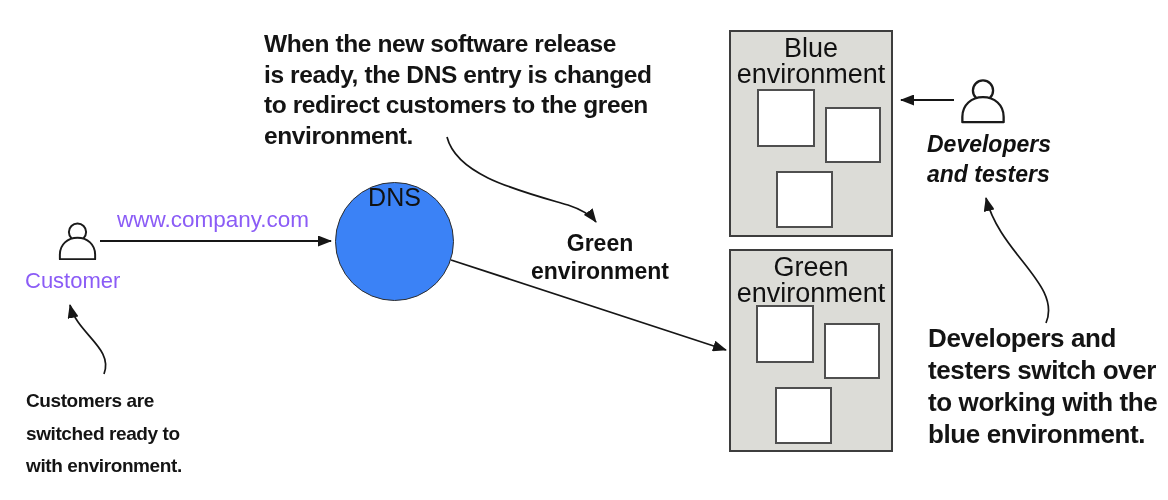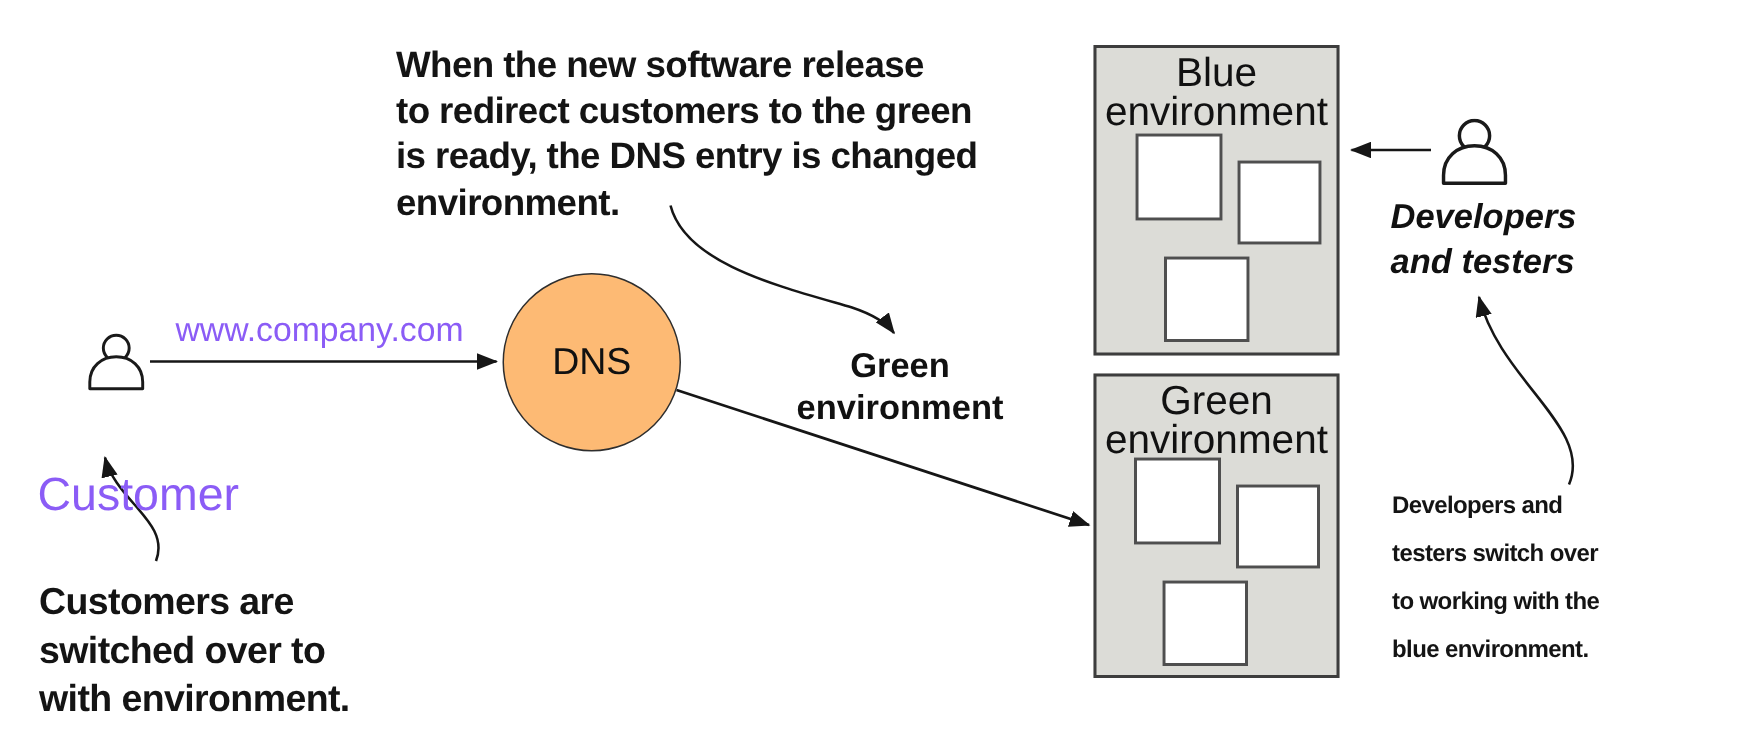--- a/index.html
+++ b/index.html
@@ -25,22 +25,22 @@
     pointer-events:none;
   }
   .callout{
     position:absolute;
     font-weight:700;
     letter-spacing:-0.4px;
     color:var(--ink);
     white-space:nowrap;
   }
   .callout-top{left:264px;top:29px;font-size:24.5px;line-height:30.5px;}
-  .callout-bl{left:26px;top:385px;font-size:25px;line-height:32.5px;}
-  .callout-br{left:928px;top:322px;font-size:16px;line-height:32px;}
+  .callout-bl{left:26px;top:385px;font-size:19px;line-height:32.5px;}
+  .callout-br{left:928px;top:322px;font-size:26px;line-height:32px;}
   .env-box{
     position:absolute;
     width:164px;
     background:var(--env-fill);
     border:2px solid var(--env-border);
   }
   .env-box.blue{left:729px;top:30px;height:207px;}
   .env-box.green{left:729px;top:249px;height:203px;}
   .env-title{
     padding-top:4px;
@@ -53,33 +53,33 @@
   .app-square{
     position:absolute;
     background:#ffffff;
     border:2px solid var(--sq-border);
   }
   .dns-circle{
     position:absolute;left:335px;top:182px;
     width:119px;height:119px;
     border:1.6px solid #2e2e2e;
     border-radius:50%;
-    background:#fdba74;
-    display:flex;align-items:center;justify-content:center;
+    background:#3b82f6;
+    display:flex;justify-content:center;
     font-size:25px;
     color:#111;
   }
   .plain-label{
     position:absolute;
     font-size:22.5px;
     color:#8b5cf6;
     white-space:nowrap;
   }
   .url-label{left:110px;top:207px;width:206px;text-align:center;}
-  .customer-label{left:25px;top:268px;font-size:31px;margin-top:44px;}
+  .customer-label{left:25px;top:268px;font-size:22px;}
   .pointer-label{
     position:absolute;left:505px;top:229px;width:190px;
     text-align:center;font-weight:700;font-size:23px;line-height:28px;
     color:#111;white-space:nowrap;
   }
   .devs-label{
     position:absolute;left:927px;top:129px;
     font-weight:700;font-size:23px;line-height:30px;
     color:#111;white-space:nowrap;font-style:italic;
   }
@@ -107,22 +107,22 @@
 
     <line x1="954" y1="100" x2="901" y2="100" stroke="#161616" stroke-width="1.8" marker-end="url(#ah)"></line>
 
     <path d="M104,374 C114,348 77,334 70,305" fill="none" stroke="#161616" stroke-width="1.7" marker-end="url(#ah)"></path>
 
     <path d="M1046,323 C1062,285 1000,254 986,198" fill="none" stroke="#161616" stroke-width="1.7" marker-end="url(#ah)"></path>
   </svg>
 
   <div class="callout callout-top">
     <div>When the new software release</div>
+    <div>is ready, the DNS entry is changed</div>
     <div>to redirect customers to the green</div>
-    <div>is ready, the DNS entry is changed</div>
     <div>environment.</div>
   </div>
 
   <svg class="person customer" viewBox="0 0 50 46">
     <circle cx="25" cy="11.5" r="10.5" fill="#ffffff" stroke="#1a1a1a" stroke-width="2.4"></circle>
     <path d="M3.5 44.5 L3.5 39 C3.5 26.5 13 18.5 25 18.5 C37 18.5 46.5 26.5 46.5 39 L46.5 44.5 Z" fill="#ffffff" stroke="#1a1a1a" stroke-width="2.4" stroke-linejoin="round"></path>
   </svg>
   <div class="plain-label customer-label">Customer</div>
 
   <div class="plain-label url-label">www.company.com</div>
@@ -160,21 +160,21 @@
     <circle cx="25" cy="11.5" r="10.5" fill="#ffffff" stroke="#1a1a1a" stroke-width="2.4"></circle>
     <path d="M3.5 44.5 L3.5 39 C3.5 26.5 13 18.5 25 18.5 C37 18.5 46.5 26.5 46.5 39 L46.5 44.5 Z" fill="#ffffff" stroke="#1a1a1a" stroke-width="2.4" stroke-linejoin="round"></path>
   </svg>
   <div class="devs-label">
     <div>Developers</div>
     <div>and testers</div>
   </div>
 
   <div class="callout callout-bl">
     <div>Customers are</div>
-    <div>switched over to</div>
+    <div>switched ready to</div>
     <div>with environment.</div>
   </div>
 
   <div class="callout callout-br">
     <div>Developers and</div>
     <div>testers switch over</div>
     <div>to working with the</div>
     <div>blue environment.</div>
   </div>
 

